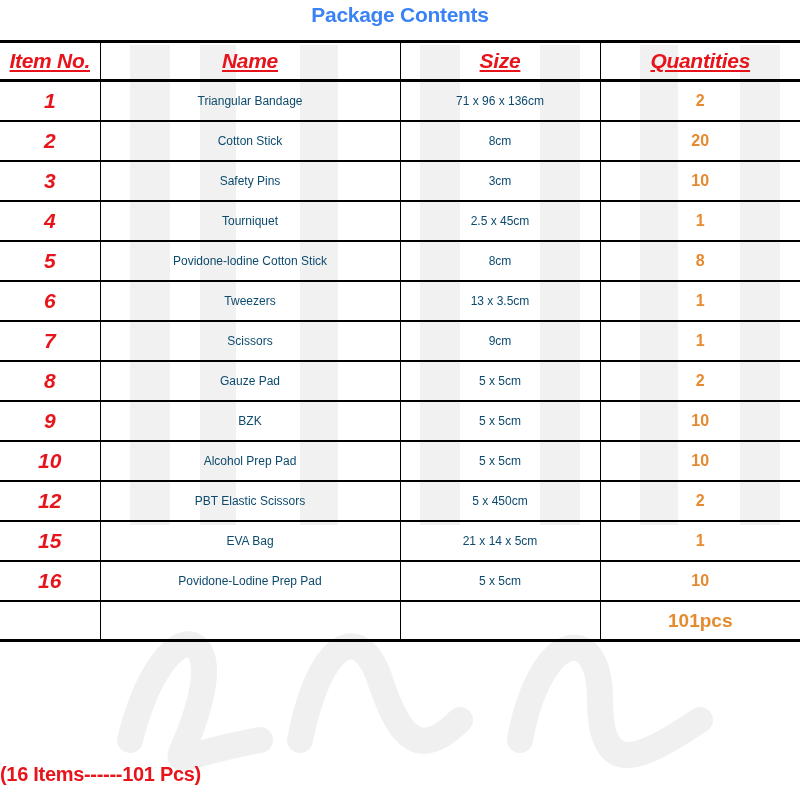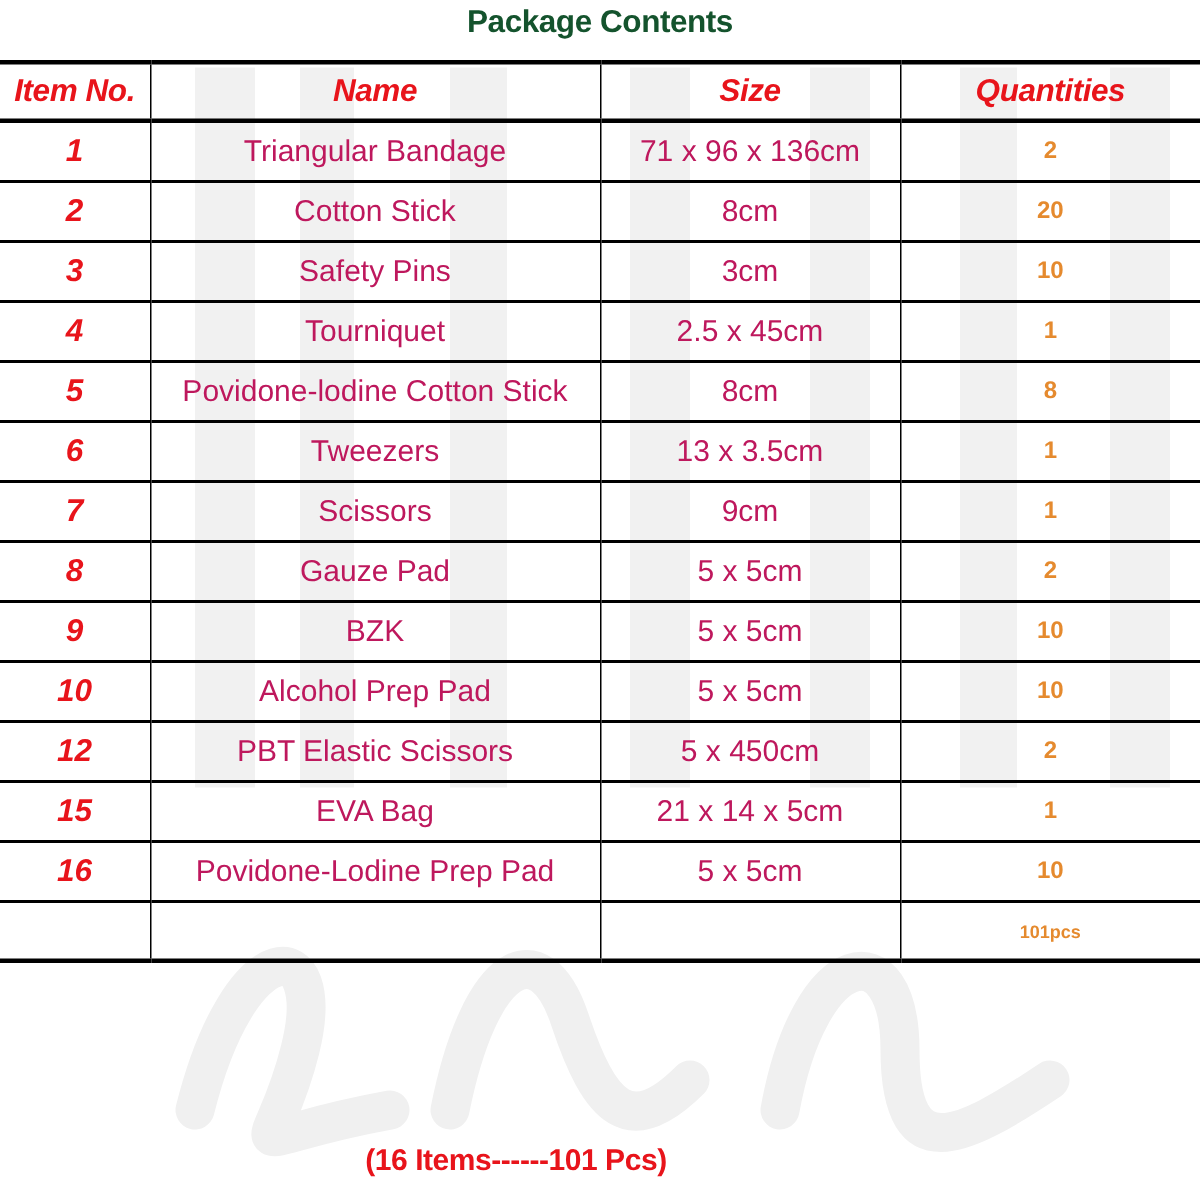--- a/index.html
+++ b/index.html
@@ -19,31 +19,30 @@
       left: 0; top: 0;
       width: 800px; height: 800px;
       pointer-events: none;
       z-index: 0;
     }
     .title {
       position: absolute;
       left: 0; top: 3px;
       width: 800px;
       text-align: center;
-      color: #14532d;
+      color: #3b82f6;
       font-weight: bold;
       font-size: 21px;
       letter-spacing: -0.3px;
       z-index: 2;
     }
     .footer {
       position: absolute;
       left: 0; top: 763px;
       width: 688px;
-      text-align: center;
       color: #e8141b;
       font-weight: bold;
       font-size: 20px;
       letter-spacing: -0.3px;
       z-index: 2;
     }
     table.contents {
       position: absolute;
       left: 0;
       top: 40px;
@@ -74,44 +73,45 @@
     table.contents tr > *:last-child { border-right: none; }
     table.contents tr.head th {
       border-top: 3px solid #000;
       border-bottom: 3px solid #000;
       height: 36px;
       color: #e8141b;
       font-weight: bold;
       font-style: italic;
       font-size: 21px;
       letter-spacing: -0.3px;
+      text-decoration: underline;
     }
     table.contents tr.total td {
       border-bottom: 3px solid #000;
       height: 37px;
     }
     td.no {
       color: #e8141b;
       font-weight: bold;
       font-style: italic;
       font-size: 21px;
     }
     td.name, td.size {
-      color: #be185d;
-      font-size: 20px;
+      color: #0c4a6e;
+      font-size: 12px;
     }
     td.qty {
       color: #e58a2e;
       font-weight: bold;
       font-size: 16px;
     }
     td.total-qty {
       color: #e58a2e;
       font-weight: bold;
-      font-size: 12px;
+      font-size: 19px;
       vertical-align: top;
       padding-top: 2px;
     }
   </style>
 </head>
 <body>
 
 <svg class="watermark" viewBox="0 0 800 800" xmlns="http://www.w3.org/2000/svg">
   <g fill="#f1f1f1">
     <rect x="130" y="45" width="40" height="480"></rect>

